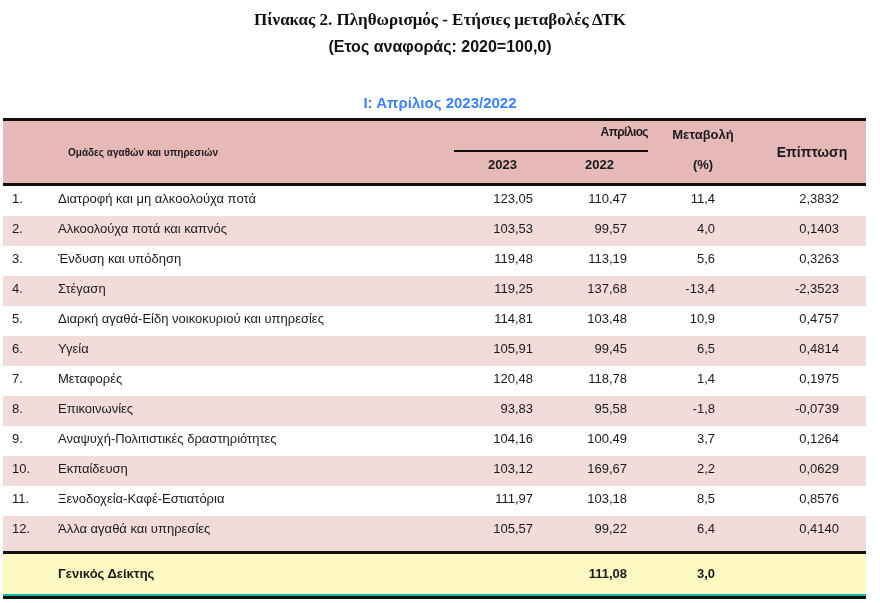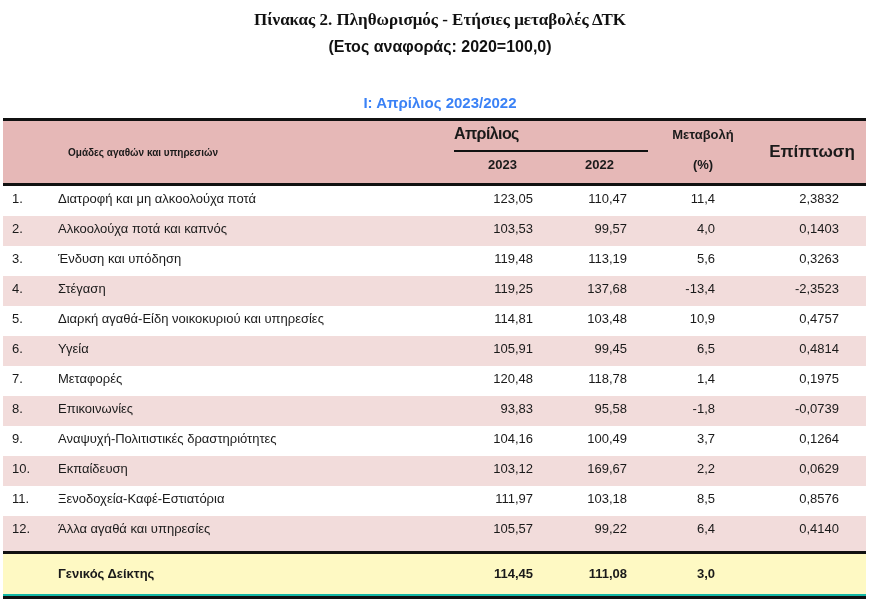--- a/index.html
+++ b/index.html
@@ -58,22 +58,22 @@
       width: 440px; height: 62px;
       display: flex; align-items: center;
       padding-left: 65px;
       box-sizing: border-box;
       font-size: 10px;
     }
     .hdr .h-april {
       position: absolute;
       left: 451px; top: 4px;
       width: 194px;
-      text-align: left;
-      font-size: 16px;
+      text-align: right;
+      font-size: 12px;
       letter-spacing: -0.6px;
     }
     .hdr .h-april-line {
       position: absolute;
       left: 451px; top: 29px;
       width: 194px;
       border-top: 2px solid #111;
     }
     .hdr .h-2023 {
       position: absolute;
@@ -97,21 +97,21 @@
       position: absolute;
       left: 645px; top: 36px;
       width: 110px;
       text-align: center;
     }
     .hdr .h-impact {
       position: absolute;
       left: 755px; top: 0;
       width: 108px; height: 62px;
       display: flex; align-items: center; justify-content: center;
-      font-size: 17px;
+      font-size: 14px;
     }
     .row {
       position: relative;
       height: 30px;
       font-size: 13px;
     }
     .row.alt { background: #f2dcdb; }
     .row.last { height: 32px; }
     .row span {
       position: absolute;
@@ -259,17 +259,16 @@
     <span class="c-name">Άλλα αγαθά και υπηρεσίες</span>
     <span class="c-2023">105,57</span>
     <span class="c-2022">99,22</span>
     <span class="c-chg">6,4</span>
     <span class="c-imp">0,4140</span>
   </div>
   <div class="gap"></div>
 
   <div class="total">
     <span class="t-label">Γενικός Δείκτης</span>
-    <span class="t-2023">114,45</span>
     <span class="t-2022">111,08</span>
     <span class="t-chg">3,0</span>
   </div>
 </div>
 
 </body></html>

